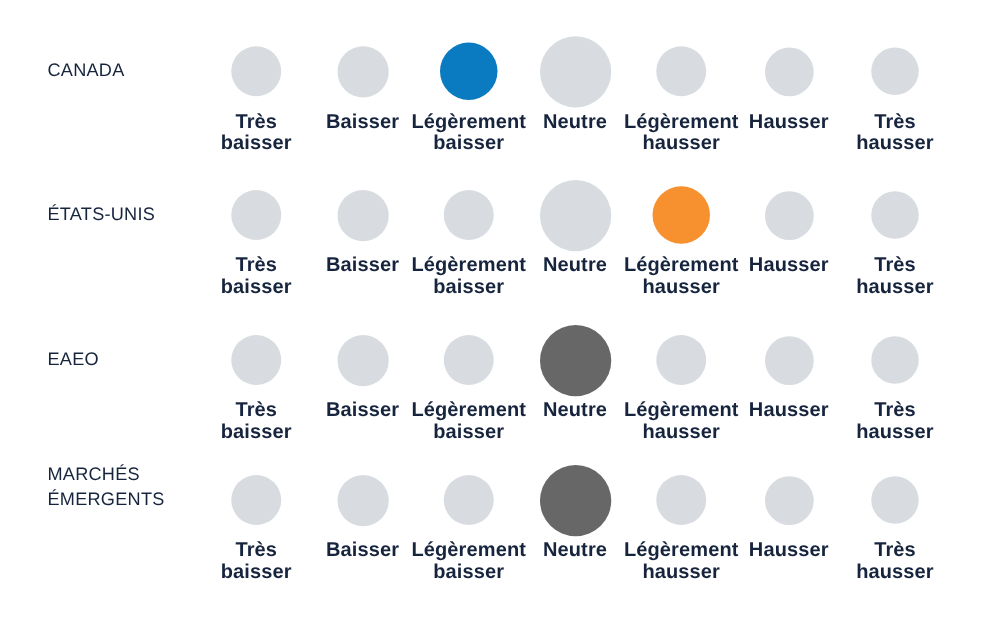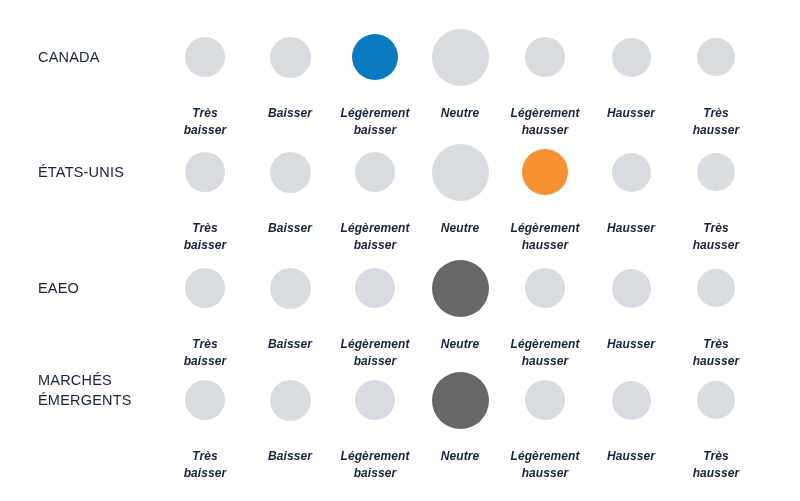--- a/index.html
+++ b/index.html
@@ -52,28 +52,27 @@
     align-items: center;
     justify-content: center;
   }
 
   .dot {
     border-radius: 50%;
     display: block;
   }
 
   .cell-label {
-    font-size: 12px;
+    font-size: 16px;
     line-height: 17px;
     font-weight: bold;
     color: #16243d;
     letter-spacing: 0.1px;
     white-space: pre-line;
-    margin-top: 18px;
-    font-style: italic;
+    margin-top: 2px;
   }
 </style>
 </head>
 <body>
 
 <div id="matrix">
     <div class="row" style="top: 27px;">
       <div class="row-label" style="top: 20px;">CANADA</div>
       <div class="cell" style="left: 157px; top: 0px;">
         <div class="dot-wrap">

